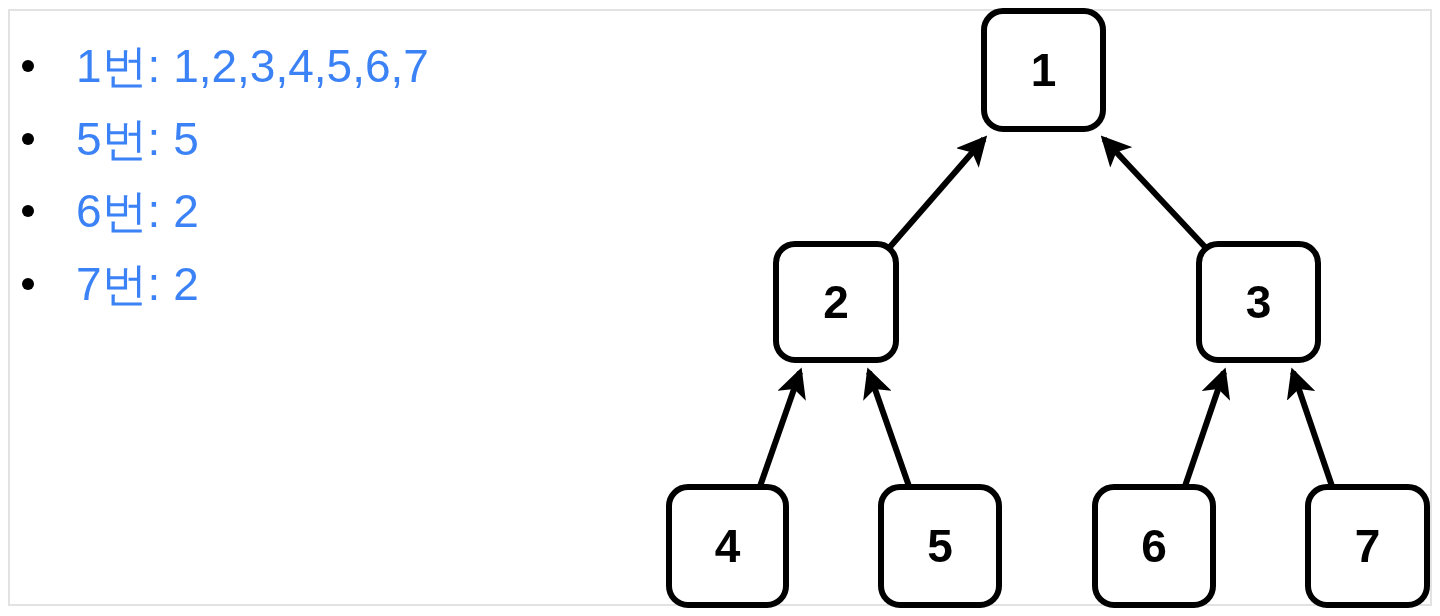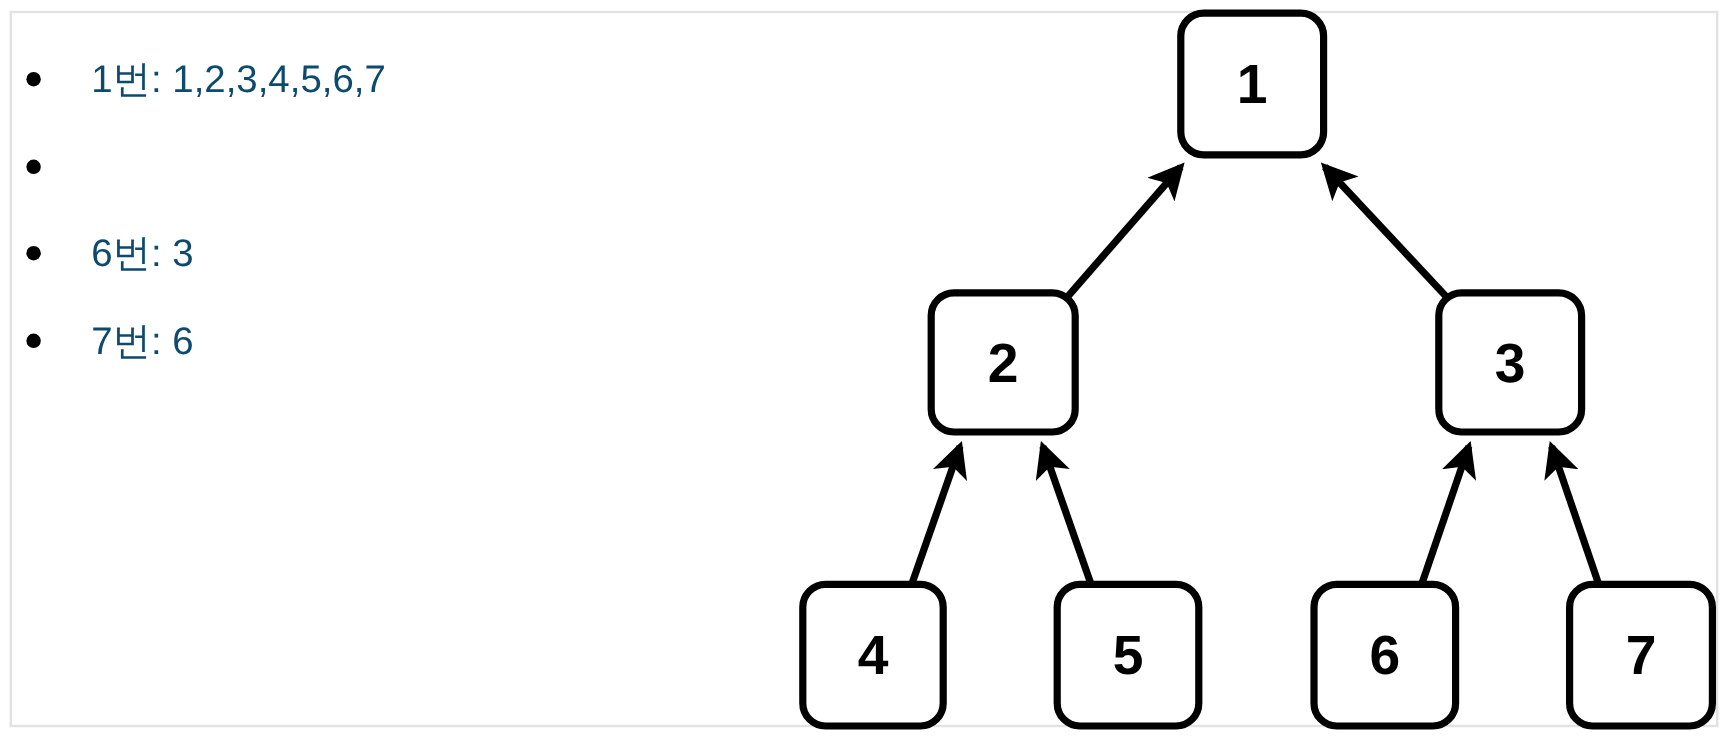--- a/index.html
+++ b/index.html
@@ -41,22 +41,22 @@
     width: 620px;
     list-style: none;
     margin: 0;
     padding: 0;
   }
   #adj-list li {
     position: relative;
     height: 72.5px;
     line-height: 72.5px;
     padding-left: 62px;
-    font-size: 32px;
-    color: #0c4a6e;
+    font-size: 46px;
+    color: #3b82f6;
     white-space: nowrap;
     letter-spacing: 0px;
   }
   #adj-list li .bullet {
     position: absolute;
     left: 8px;
     top: 50%;
     margin-top: -6px;
     width: 12px;
     height: 12px;
@@ -105,28 +105,29 @@
 
   <div id="frame"></div>
 
   <ul id="adj-list">
     <li>
       <span class="bullet"></span>
       <span class="row-text">1번: 1,2,3,4,5,6,7</span>
     </li>
     <li>
       <span class="bullet"></span>
+      <span class="row-text">5번: 5</span>
     </li>
     <li>
       <span class="bullet"></span>
-      <span class="row-text">6번: 3</span>
+      <span class="row-text">6번: 2</span>
     </li>
     <li>
       <span class="bullet"></span>
-      <span class="row-text">7번: 6</span>
+      <span class="row-text">7번: 2</span>
     </li>
   </ul>
 
   <div id="tree">
 
     <svg id="tree-edges" viewBox="0 0 1440 616">
       <defs>
         <marker id="arrowhead" markerWidth="5" markerHeight="5" refX="4.2" refY="2.5" orient="auto" markerUnits="strokeWidth">
           <path d="M 0 0 L 5 2.5 L 0 5 L 1.2 2.5 Z" fill="#000000"></path>
         </marker>

